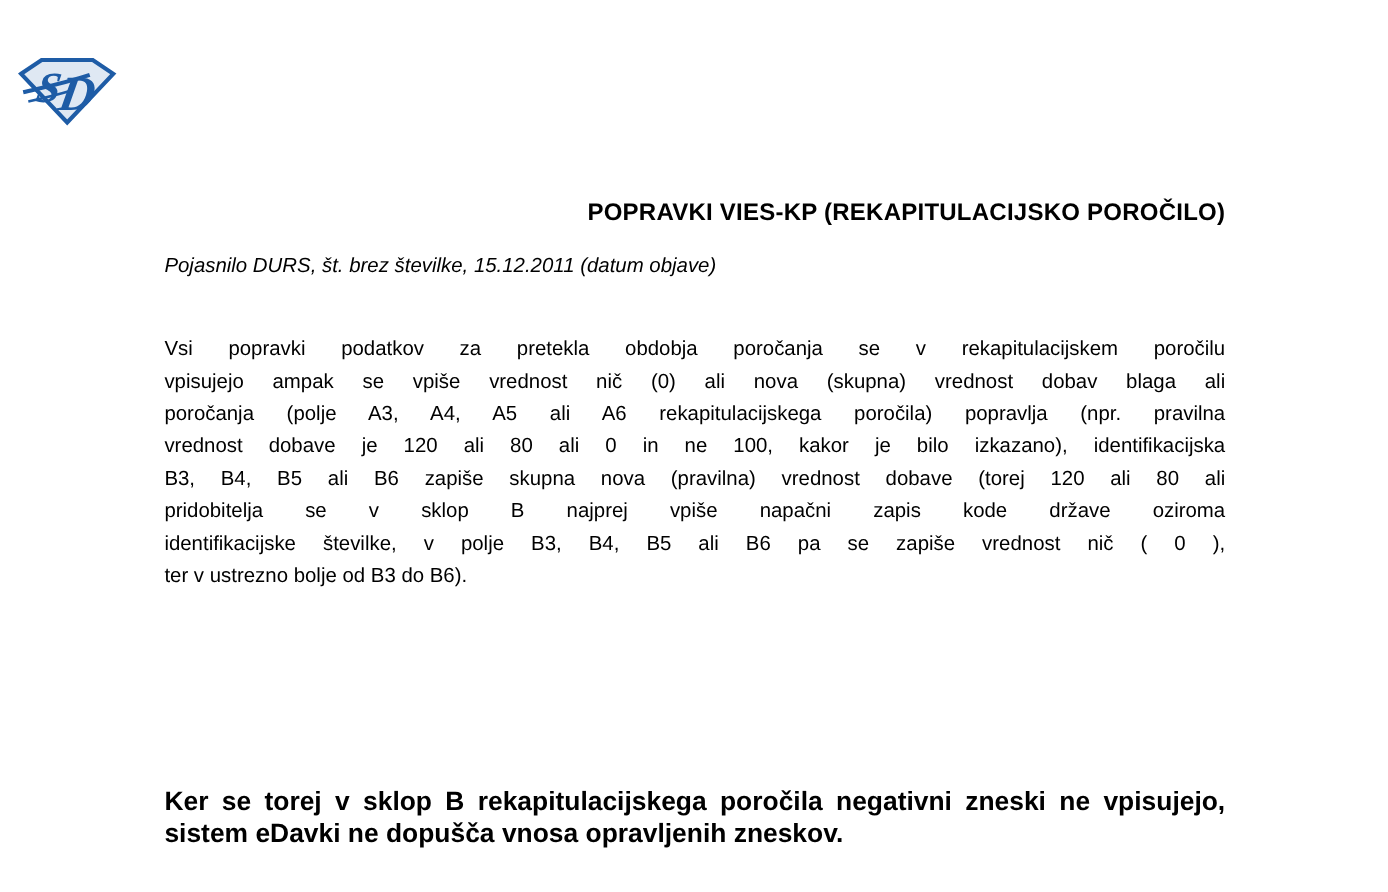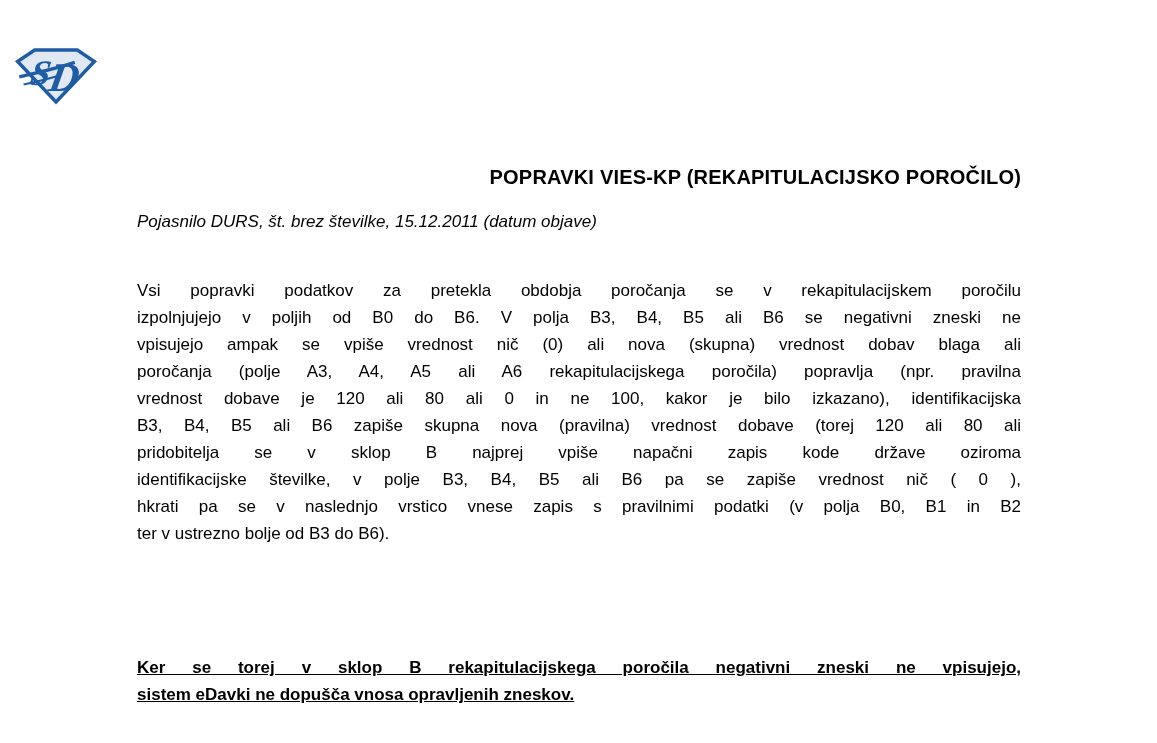--- a/index.html
+++ b/index.html
@@ -48,24 +48,23 @@
     position: absolute;
     top: 277px;
     width: 100%;
     font-size: 17px;
     line-height: 27px;
   }
   .doc-conclusion {
     position: absolute;
     top: 654px;
     width: 100%;
-    font-size: 17px;
+    font-size: 22px;
     line-height: 27px;
     font-weight: 700;
-    text-decoration: underline;
   }
   .line {
     text-align: justify;
     text-align-last: justify;
   }
   .line.last {
     text-align: justify;
     text-align-last: left;
   }
 </style>
@@ -84,28 +83,26 @@
     <path d="M12 44 C 30 40, 42 37, 55 33" fill="none" stroke="#1e5ca6" stroke-width="2.5"></path>
   </svg>
 
   <div class="content">
     <div class="doc-title">POPRAVKI VIES-KP (REKAPITULACIJSKO POROČILO)</div>
 
     <div class="doc-subtitle">Pojasnilo DURS, št. brez številke, 15.12.2011 (datum objave)</div>
 
     <div class="doc-paragraph">
         <div class="line">Vsi popravki podatkov za pretekla obdobja poročanja se v rekapitulacijskem poročilu</div>
-        <div class="line">izpolnjujejo v poljih od B0 do B6. V polja B3, B4, B5 ali B6 se negativni zneski ne</div>
         <div class="line">vpisujejo ampak se vpiše vrednost nič (0) ali nova (skupna) vrednost dobav blaga ali</div>
         <div class="line">poročanja (polje A3, A4, A5 ali A6 rekapitulacijskega poročila) popravlja (npr. pravilna</div>
         <div class="line">vrednost dobave je 120 ali 80 ali 0 in ne 100, kakor je bilo izkazano), identifikacijska</div>
         <div class="line">B3, B4, B5 ali B6 zapiše skupna nova (pravilna) vrednost dobave (torej 120 ali 80 ali</div>
         <div class="line">pridobitelja se v sklop B najprej vpiše napačni zapis kode države oziroma</div>
         <div class="line">identifikacijske številke, v polje B3, B4, B5 ali B6 pa se zapiše vrednost nič ( 0 ),</div>
-        <div class="line">hkrati pa se v naslednjo vrstico vnese zapis s pravilnimi podatki (v polja B0, B1 in B2</div>
         <div class="line last">ter v ustrezno bolje od B3 do B6).</div>
       </div>
 
     <div class="doc-conclusion">
         <div class="line">Ker se torej v sklop B rekapitulacijskega poročila negativni zneski ne vpisujejo,</div>
         <div class="line last">sistem eDavki ne dopušča vnosa opravljenih zneskov.</div>
       </div>
   </div>
 
 </div>

